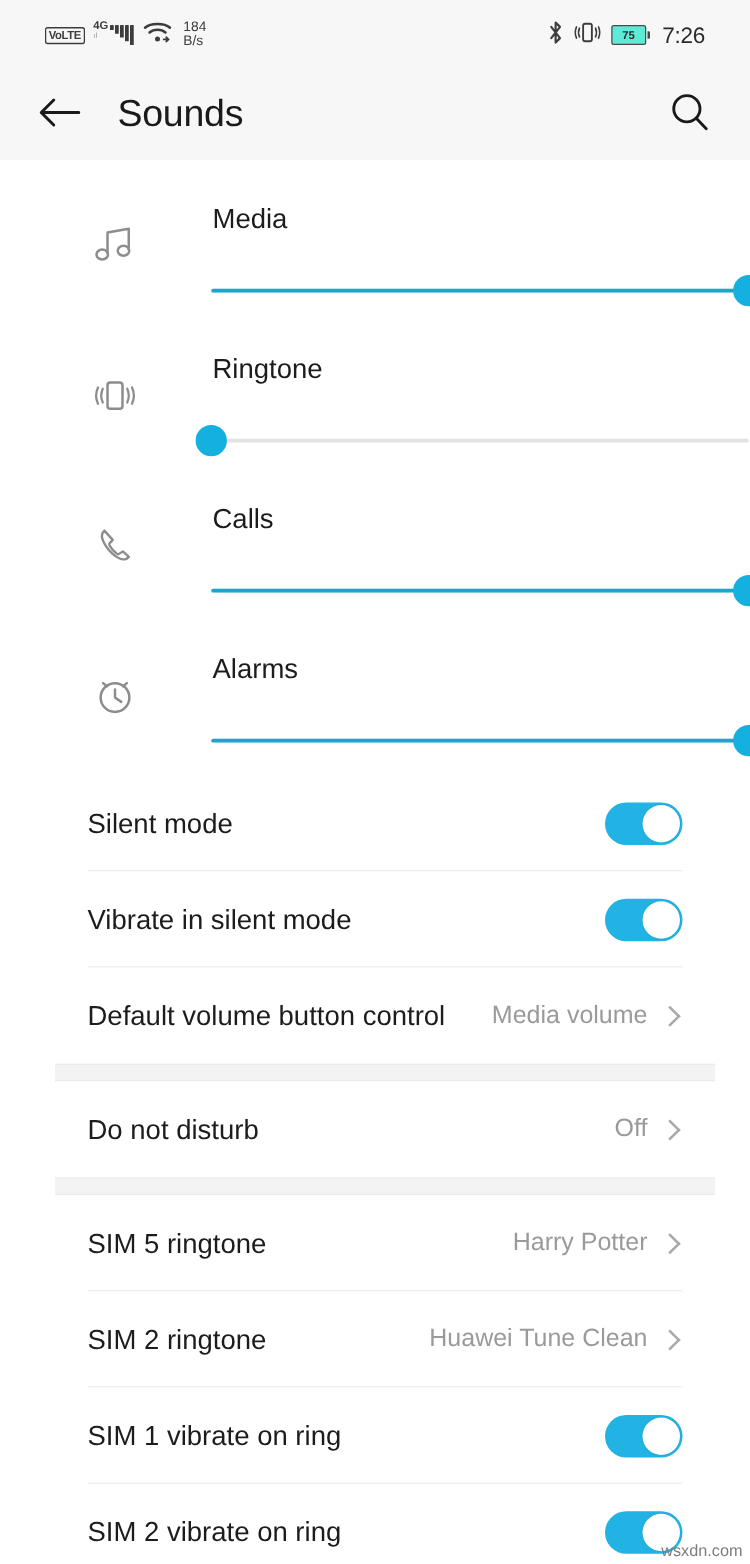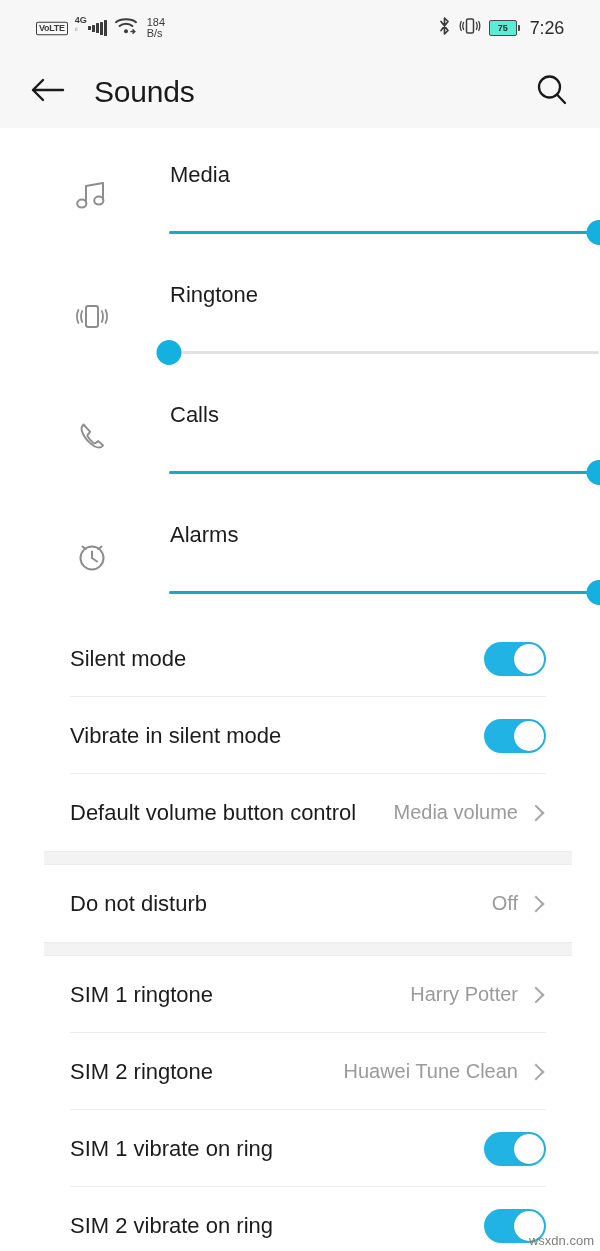--- a/index.html
+++ b/index.html
@@ -45,21 +45,21 @@
     color: #3c3c3c;
     font-size: 9px;
     font-weight: bold;
     letter-spacing: -0.3px;
     padding: 1px 2px;
     line-height: 1;
     transform: scaleY(1.05);
   }
   .sig-wrap {
     display: flex;
-    align-items: center;
+    align-items: flex-start;
     gap: 1px;
     position: relative;
     padding-left: 13px;
   }
   .sig-label {
     position: absolute;
     left: 0; top: -4px;
     font-size: 9px;
     color: #3c3c3c;
     font-weight: 600;
@@ -450,21 +450,21 @@
       <span class="setting-label">Do not disturb</span>
       <span class="setting-right">
         <span class="setting-value">Off</span>
         <span class="chev"></span>
       </span>
     </div>
 
     <div class="section-gap"></div>
 
     <div class="setting-row">
-      <span class="setting-label">SIM 1 ringtone</span>
+      <span class="setting-label">SIM 5 ringtone</span>
       <span class="setting-right">
         <span class="setting-value">Harry Potter</span>
         <span class="chev"></span>
       </span>
       <span class="divider"></span>
     </div>
 
     <div class="setting-row">
       <span class="setting-label">SIM 2 ringtone</span>
       <span class="setting-right">

